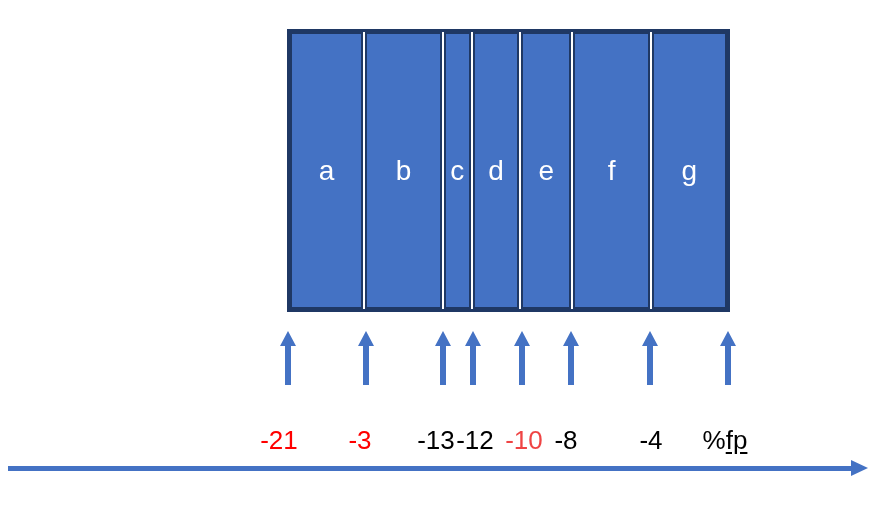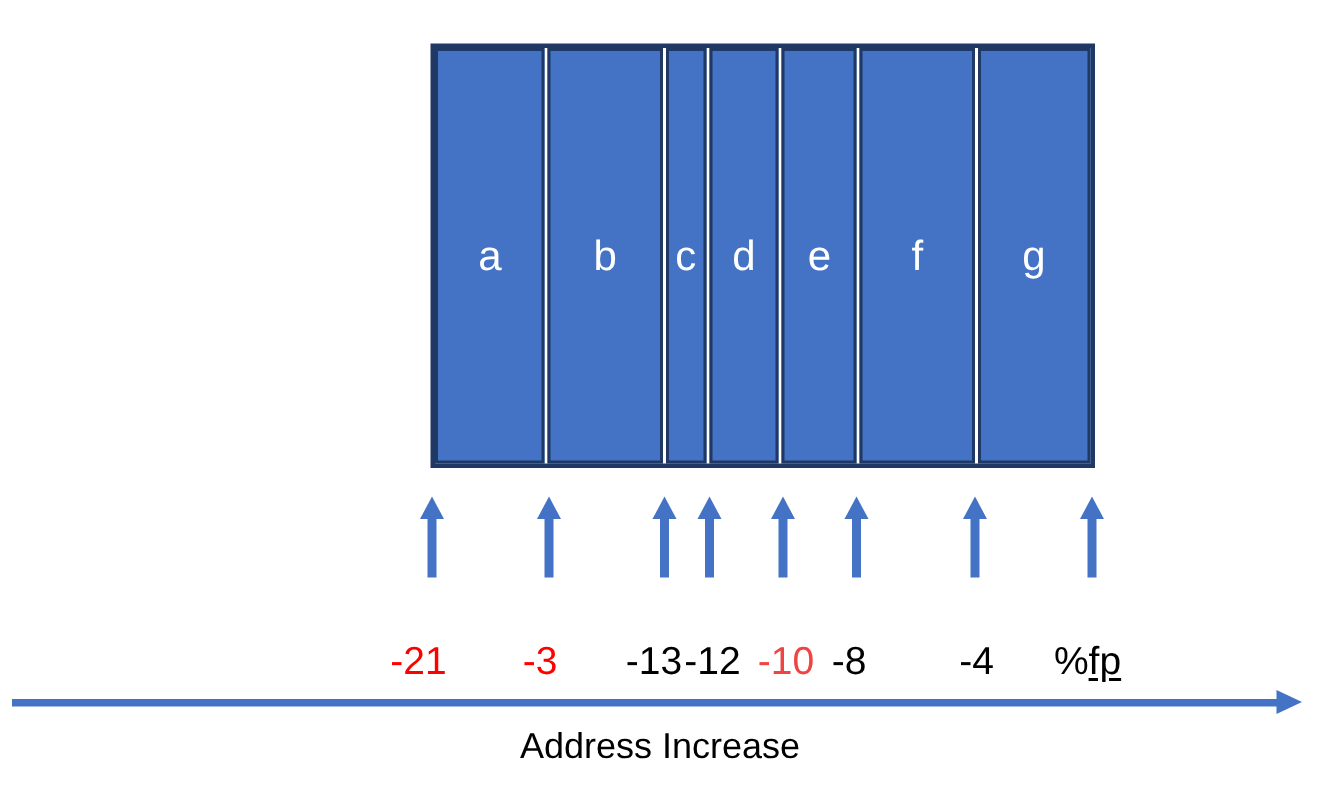--- a/index.html
+++ b/index.html
@@ -168,15 +168,14 @@
       <div class="offset-label" style="left: 651px; color: rgb(0, 0, 0);">-4</div>
       <div class="up-arrow" style="left: 720px;">
         <div class="head" style="border-bottom-color: rgb(68, 114, 196);"></div>
         <div class="shaft" style="background: rgb(68, 114, 196);"></div>
       </div>
       <div class="offset-label" style="left: 725px; color: rgb(0, 0, 0);"><span>%</span><span class="wavy">fp</span></div>
     </div>
 
   <div class="haxis-line"></div>
   <div class="haxis-head"></div>
-  <div class="axis-label">Address Increase</div>
 
 </div>
 
 </body></html>

